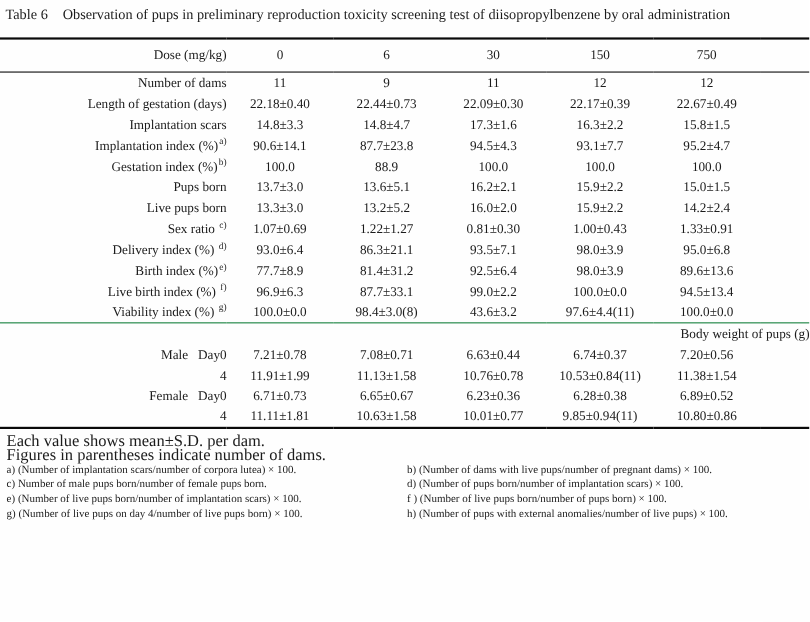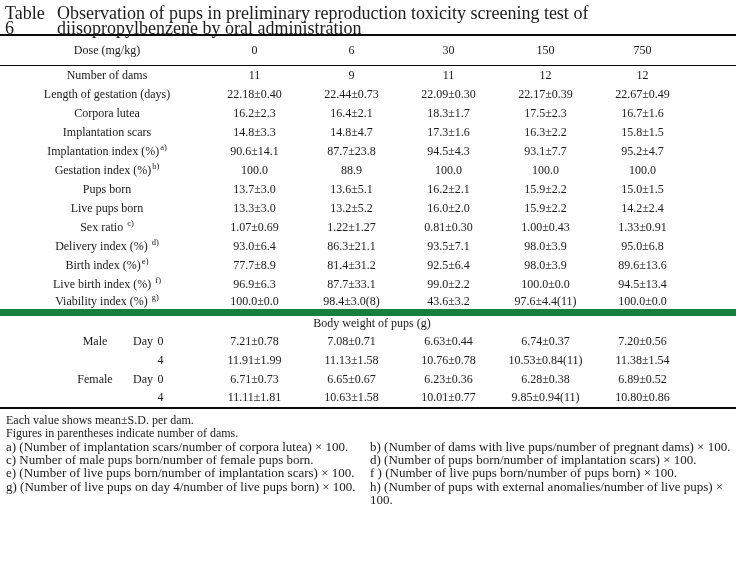--- a/index.html
+++ b/index.html
@@ -4,43 +4,43 @@
 <style>
   html,body{margin:0;padding:0;background:#fff;}
   .page{
     width:736px;height:565px;box-sizing:border-box;position:relative;
     background:#fefefe;color:#1b1b1b;
     font-family:"Liberation Serif","DejaVu Serif",serif;font-size:12px;
     overflow:hidden;
   }
   
   .caption-row{display:flex;padding:6px 8px 0 5px;height:34px;box-sizing:border-box;
-    font-size:18px;line-height:14.5px;}
+    font-size:13px;line-height:14.5px;}
   .table-label{flex:none;width:52px;}
   .caption{flex:1;max-width:656px;}
   
   table{width:736px;border-collapse:collapse;table-layout:fixed;
     border-top:2.5px solid #0a0a0a;border-bottom:2.5px solid #0a0a0a;
     font-size:12px;}
   col.c-lbl{width:206px;}
   col.c-val{width:97px;}
   col.c-fill{width:45px;}
   thead td{height:29px;border-bottom:1.5px solid #0a0a0a;}
   tbody tr{height:19px;}
   td{padding:0;vertical-align:middle;white-space:nowrap;}
-  .lbl{padding-left:8px;text-align:center;}
+  .lbl{padding-left:8px;text-align:right;}
   .val{text-align:center;}
   sup{font-size:8.5px;line-height:0;margin-left:1px;}
-  tbody.bw tr:first-child td{border-top:7px solid #15803d;}
+  tbody.bw tr:first-child td{border-top:1px solid #15803d;}
   .sex{display:inline-block;width:67px;margin-left:11px;}
   .dayw{display:inline-block;width:29px;}
   
-  .notes{padding:5px 0 0 6px;font-size:12px;line-height:13.2px;}
+  .notes{padding:5px 0 0 6px;font-size:15px;line-height:13.2px;}
   .fn-grid{display:grid;grid-template-columns:364px 366px;
-    padding-left:6px;font-size:13px;line-height:13.2px;}
+    padding-left:6px;font-size:10px;line-height:13.2px;}
 </style>
 </head>
 <body>
 
 <div class="page">
 
   <div class="caption-row">
     <div class="table-label">Table 6</div>
     <div class="caption">Observation of pups in preliminary reproduction toxicity screening test of diisopropylbenzene by oral administration</div>
   </div>
@@ -79,29 +79,20 @@
         <tr>
           <td class="lbl">Length of gestation (days)</td>
           <td class="val">22.18±0.40</td>
           <td class="val">22.44±0.73</td>
           <td class="val">22.09±0.30</td>
           <td class="val">22.17±0.39</td>
           <td class="val">22.67±0.49</td>
           <td class="fill"></td>
         </tr>
         <tr>
-          <td class="lbl">Corpora lutea</td>
-          <td class="val">16.2±2.3</td>
-          <td class="val">16.4±2.1</td>
-          <td class="val">18.3±1.7</td>
-          <td class="val">17.5±2.3</td>
-          <td class="val">16.7±1.6</td>
-          <td class="fill"></td>
-        </tr>
-        <tr>
           <td class="lbl">Implantation scars</td>
           <td class="val">14.8±3.3</td>
           <td class="val">14.8±4.7</td>
           <td class="val">17.3±1.6</td>
           <td class="val">16.3±2.2</td>
           <td class="val">15.8±1.5</td>
           <td class="fill"></td>
         </tr>
         <tr>
           <td class="lbl">Implantation index (%)<sup>a)</sup></td>

